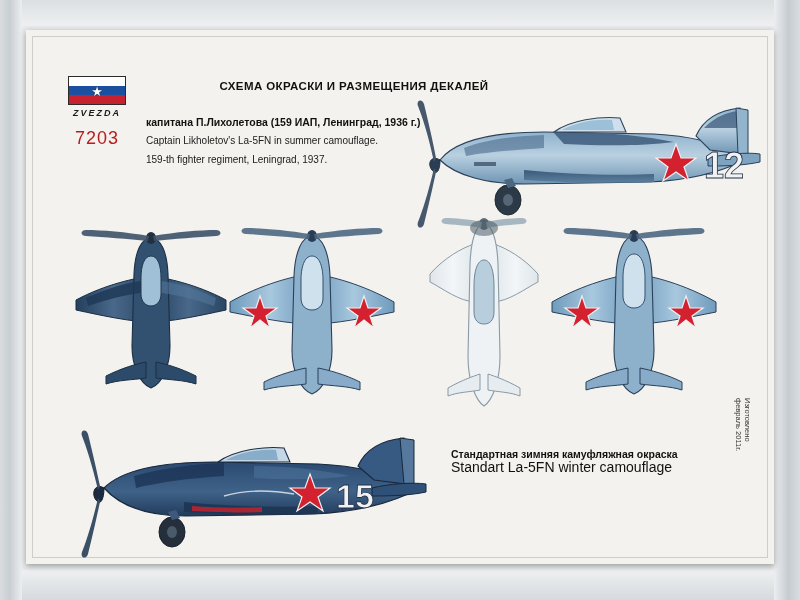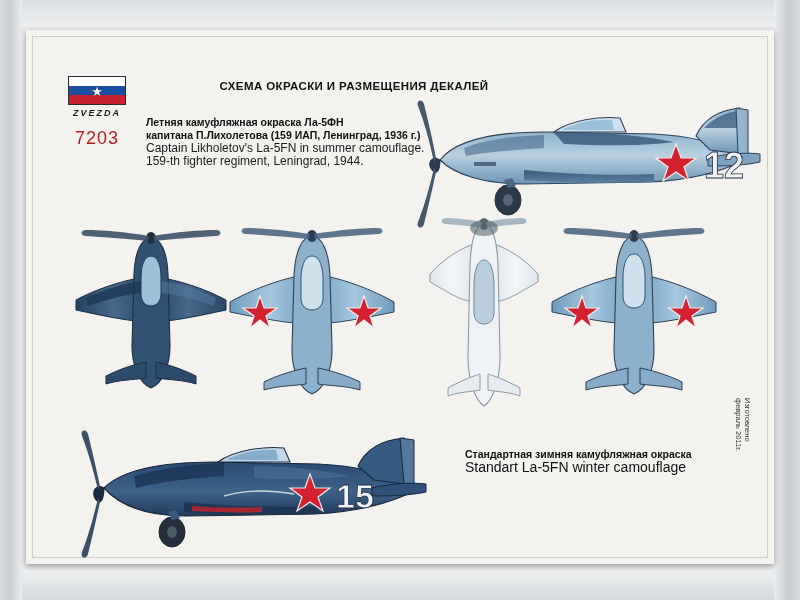--- a/index.html
+++ b/index.html
@@ -127,29 +127,30 @@
     top: 86px;
     width: 300px;
     color: #111111;
   }
   .caption-top .ru {
     font-size: 10.5px;
     font-weight: bold;
     line-height: 13px;
   }
   .caption-top .en {
-    font-size: 12px;
+    margin-top: 6px;
+    font-size: 10px;
     line-height: 12.5px;
     color: #1a1a1a;
   }
 
   
   .caption-bottom {
     position: absolute;
-    left: 439px;
+    left: 425px;
     top: 418px;
     width: 300px;
     color: #111111;
   }
   .caption-bottom .ru {
     font-size: 10.5px;
     font-weight: bold;
     line-height: 13px;
   }
   .caption-bottom .en {
@@ -204,24 +205,23 @@
 
     <div class="logo-block">
       <div class="logo-flag">
         <span class="logo-star">★</span>
       </div>
       <div class="logo-word">ZVEZDA</div>
       <div class="kit-number">7203</div>
     </div>
 
     <div class="caption-top">
-      <div class="ru">Летняя камуфляжная окраска Ла-5ФН</div>
       <div class="ru">капитана П.Лихолетова (159 ИАП, Ленинград, 1936 г.)</div>
       <div class="en">Captain Likholetov's La-5FN in summer camouflage.</div>
-      <div class="en">159-th fighter regiment, Leningrad, 1944.</div>
+      <div class="en">159-th fighter regiment, Leningrad, 1937.</div>
     </div>
 
     <div class="caption-bottom">
       <div class="ru">Стандартная зимняя камуфляжная окраска</div>
       <div class="en">Standart La-5FN winter camouflage</div>
     </div>
 
     <div class="vertical-note">Изготовлено
 февраль 2011г.</div>
 

